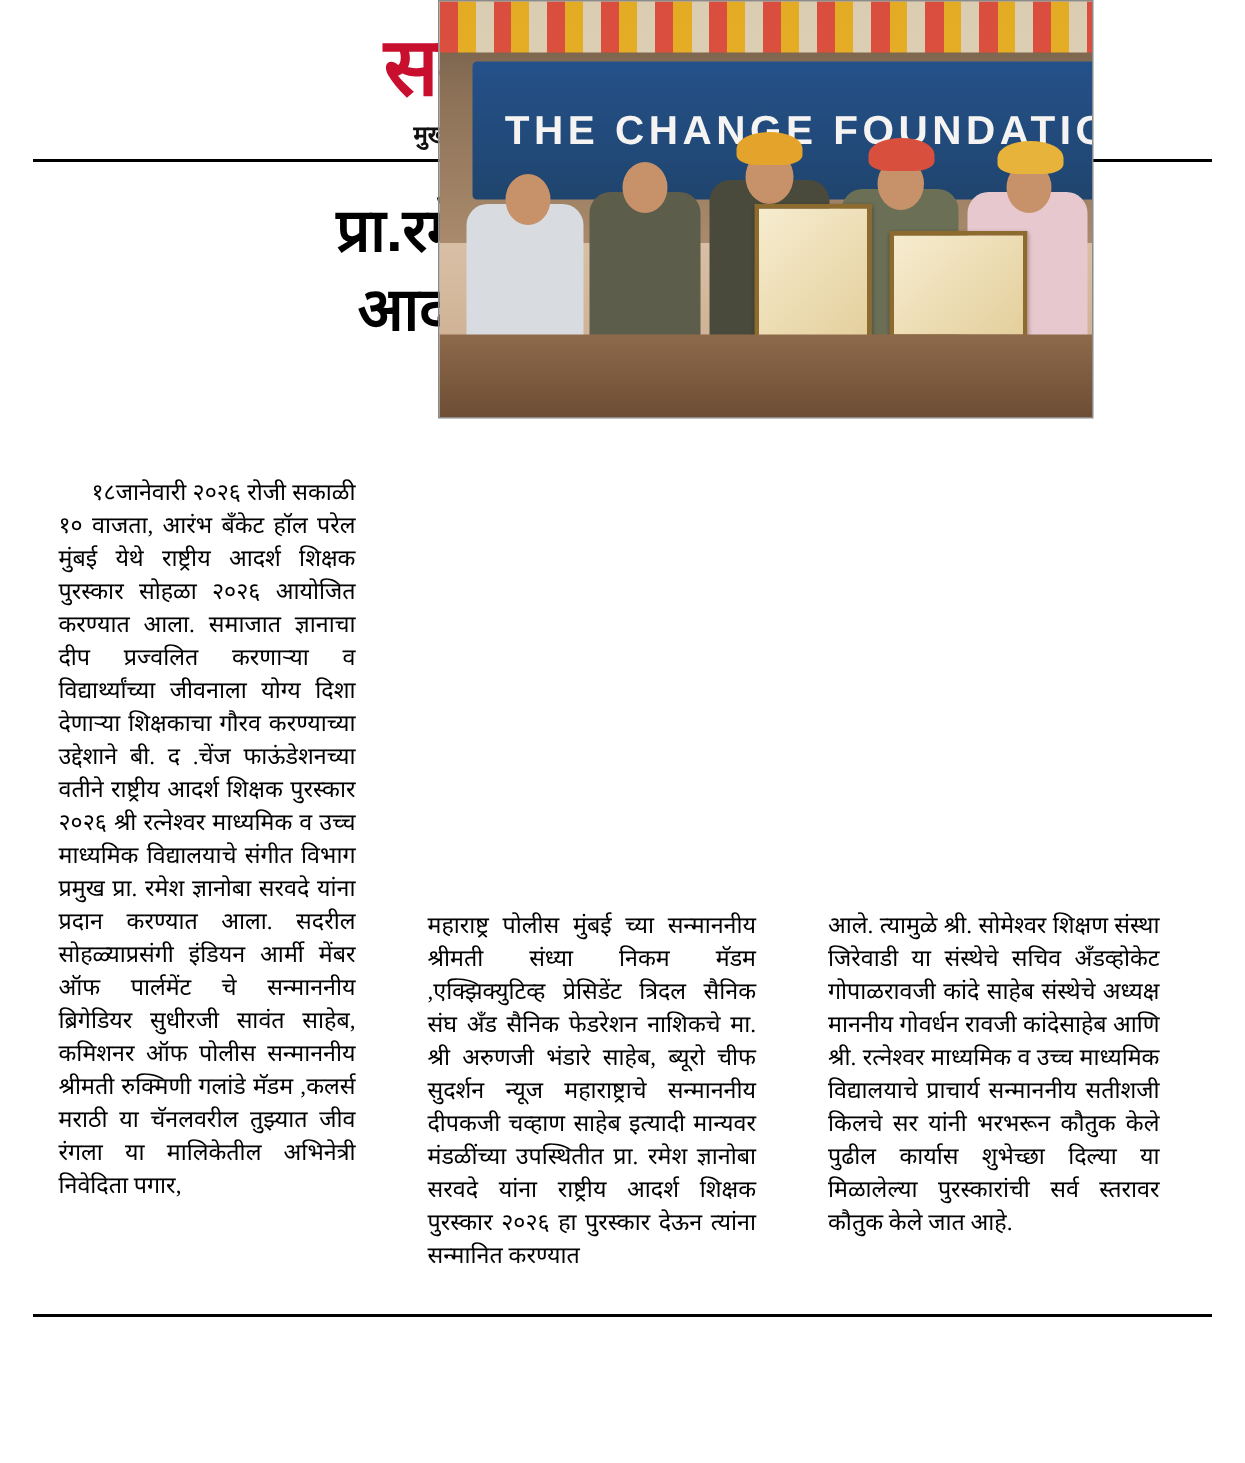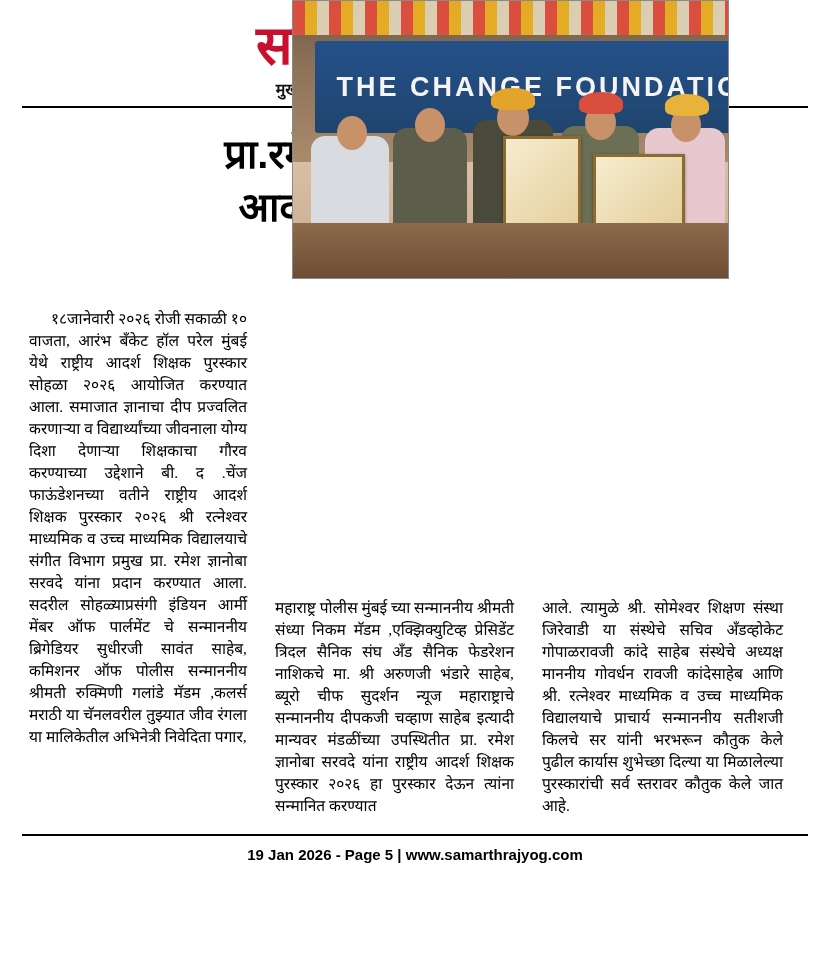--- a/index.html
+++ b/index.html
@@ -105,21 +105,21 @@
     text-justify: inter-word;
   }
   .col-1 { width: 232px; flex: 0 0 232px; }
   .col-2 { width: 253px; flex: 0 0 253px; padding-top: 289px; }
   .col-3 { width: 255px; flex: 0 0 255px; padding-top: 289px; }
 
   .byline {
     font-size: 14.5px;
     margin-bottom: 3px;
   }
-  .col p { margin: 7px; }
+  .col p { margin: 17px; }
   .indent { text-indent: 22px; }
 
   
   .photo-wrap {
     position: absolute;
     left: 292px;
     top: 0;
     width: 516px;
     height: 279px;
   }
@@ -276,16 +276,15 @@
         <div class="cert" style="left:210px; bottom:46px; width:72px; height:90px;"></div>
         <div class="cert" style="left:300px; bottom:52px; width:86px; height:66px;"></div>
         <div class="ph-floor"></div>
       </div>
     </div>
 
   </div>
 
   <div class="footer-rule"></div>
   <div class="footer">
-    <div class="line1">19 Jan 2026 - Page 5 | www.samarthrajyog.com</div>
   </div>
 
 </div>
 
 </body></html>

